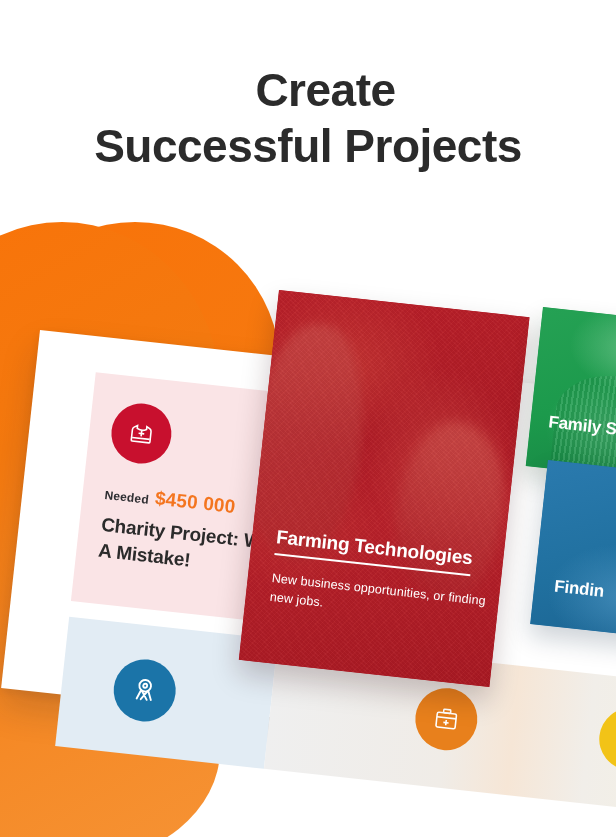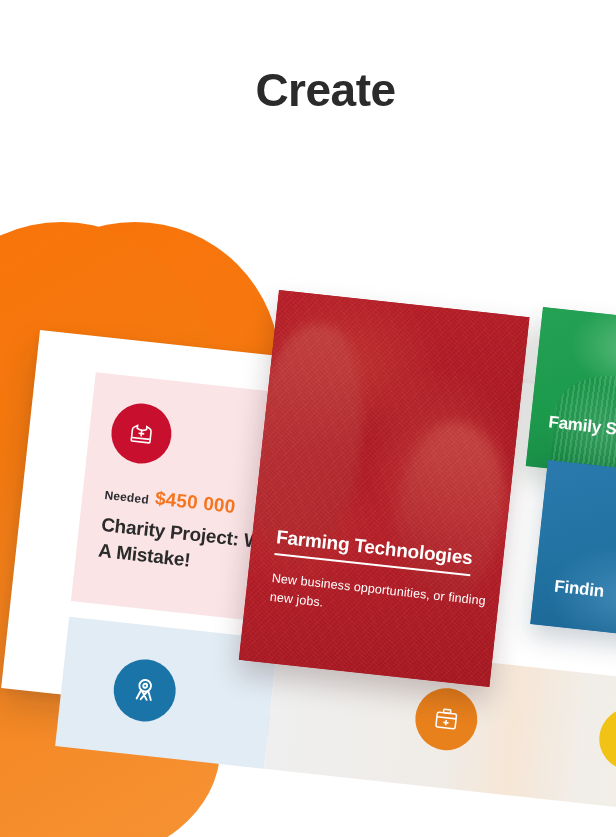--- a/index.html
+++ b/index.html
@@ -254,20 +254,21 @@
 
   svg { display:block; }
 </style>
 </head>
 <body>
 
 <div id="stage">
 
   <div class="headline">
     <span class="l1">Create</span>
+    <span class="l2">Successful Projects</span>
   </div>
 
   <div class="blob2"></div>
   <div class="blob"></div>
 
   <div class="board-shadow"></div>
 
   <div class="board">
     <div class="board-inner">
 

